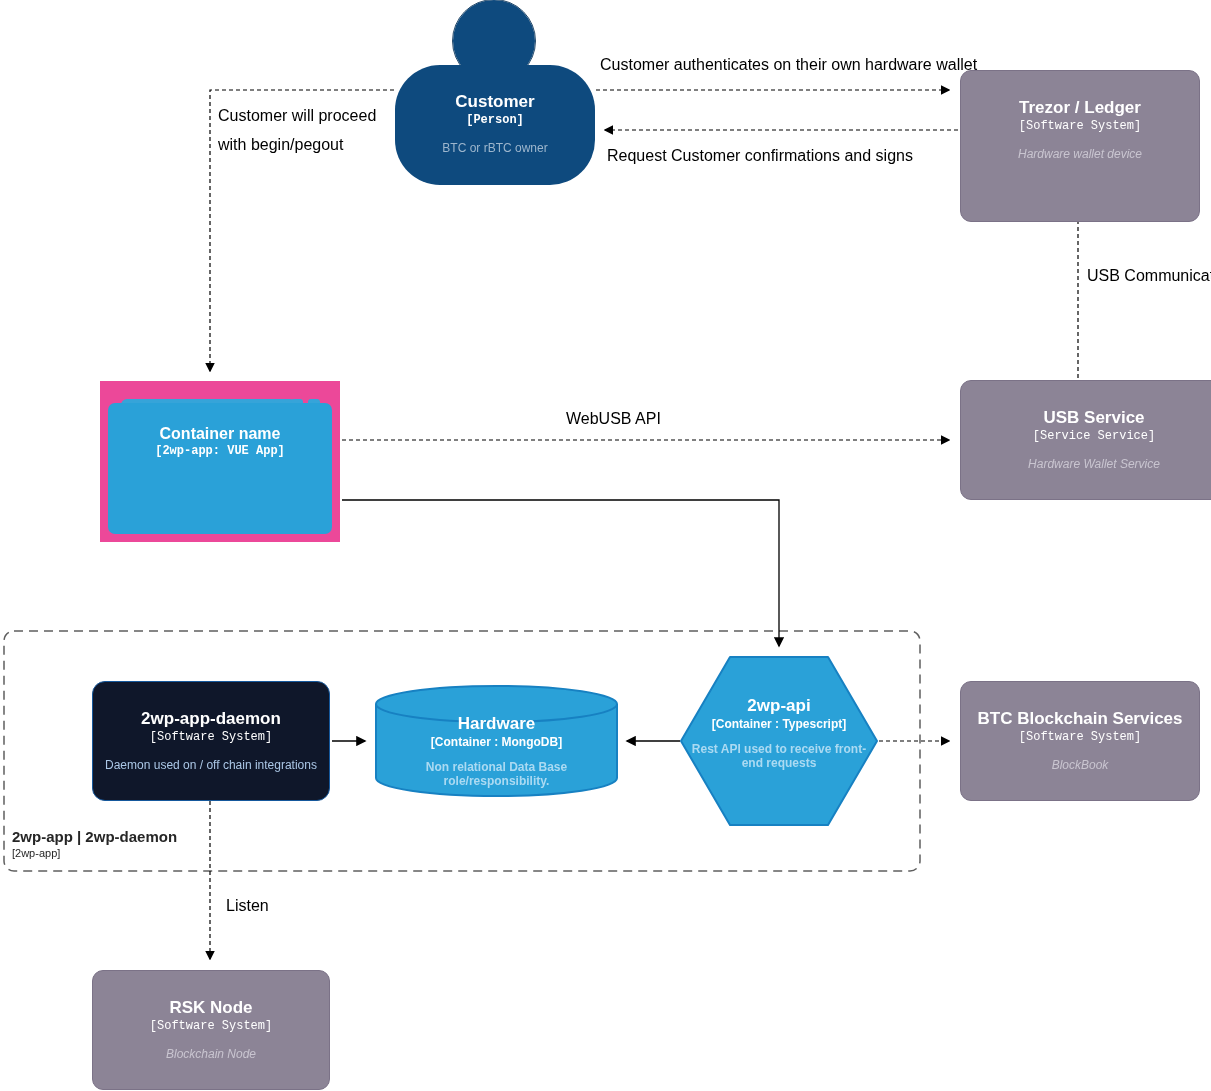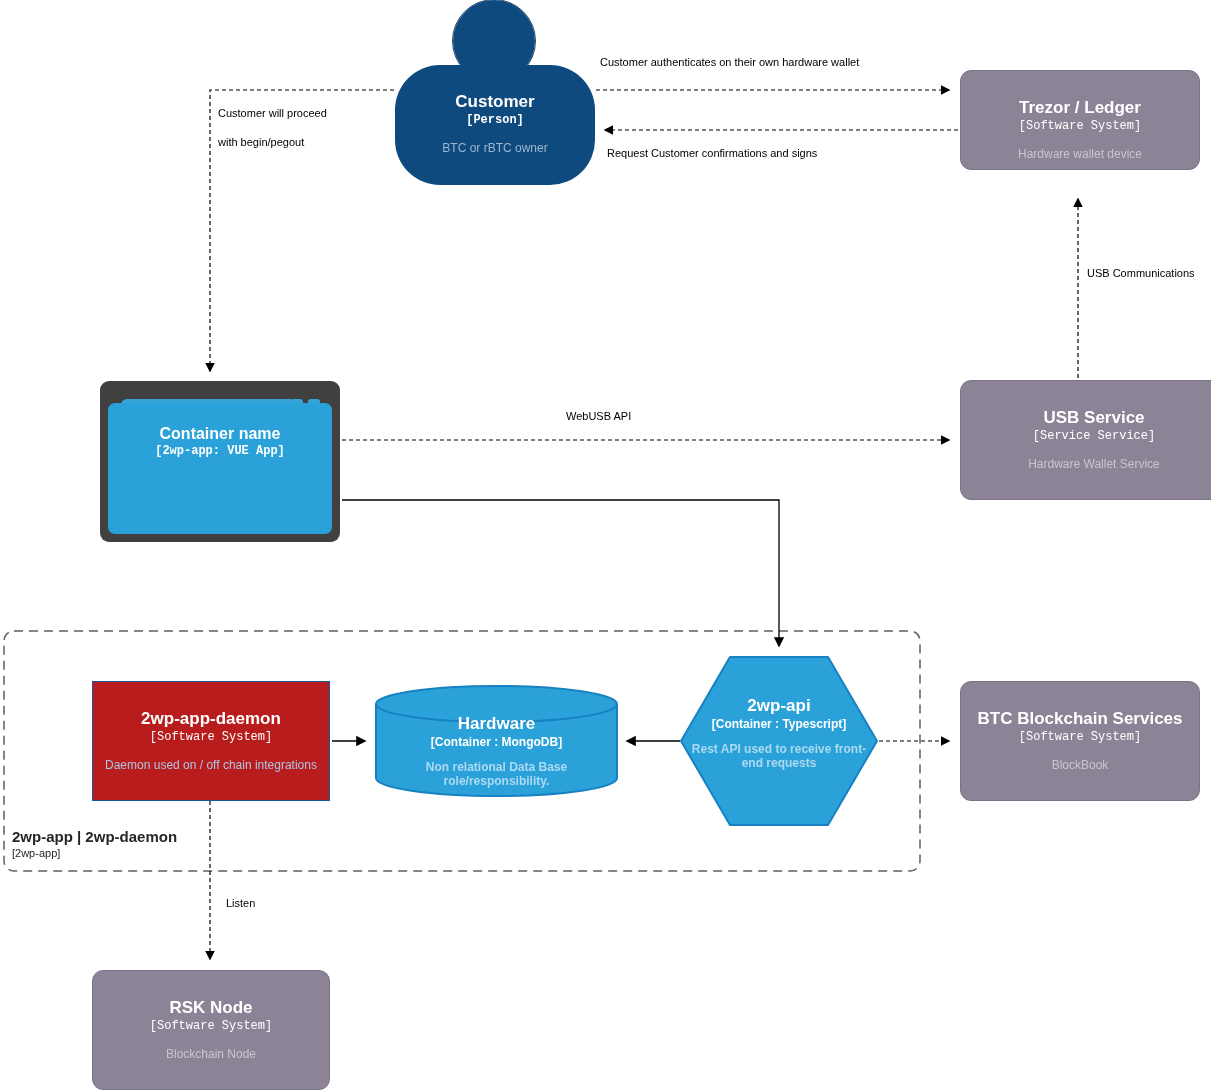--- a/index.html
+++ b/index.html
@@ -6,50 +6,50 @@
   .canvas{position:relative;width:1211px;height:1091px;background:#fff;overflow:hidden;}
   svg.edge-layer{position:absolute;left:0;top:0;width:1211px;height:1091px;}
 
   .node{position:absolute;box-sizing:border-box;text-align:center;color:#fff;}
   .node .title{font-weight:bold;font-size:17px;line-height:1.1;}
   .node .subtitle{font-size:12px;line-height:1.25;margin-top:1px;font-family:Liberation Mono, monospace;}
   .node .desc{font-size:12px;line-height:1.25;margin-top:13px;padding:0 10px;}
 
   
   .sys{background:#8c8496;border:1px solid #7b7287;border-radius:11px;}
-  .sys .desc{color:#c9c5d0;}
+  .sys .desc{color:#c9c5d0;font-style:italic;}
 
   
   .person-head{position:absolute;border-radius:50%;background:#0e4a7e;outline:1px solid rgba(10,52,90,.9);}
   .person-body{background:#0e4a7e;border-radius:45px;}
   .person-body .subtitle{font-weight:bold;}
   .person-body .desc{color:#9db6cd;}
 
   
-  .daemon{background:#b91c1c;border:1px solid #15589c;border-radius:0;}
+  .daemon{background:#0f172a;border:1px solid #15589c;border-radius:13px;}
   .daemon .desc{color:#abc7e6;}
 
   
-  .browser{background:#404040;border-radius:9px;padding:12px;}
+  .browser{background:#ec4899;border-radius:0;padding:12px;}
   .browser-top{position:relative;height:22px;}
   .addr-bar{position:absolute;left:9px;top:6px;width:175px;height:12px;border-radius:6px;background:#36a4d9;}
   .browser-dot{position:absolute;top:6px;width:12px;height:12px;border-radius:3px;background:#36a4d9;}
   .browser-body{position:absolute;left:8px;top:22px;right:8px;bottom:8px;background:#2aa1d8;border-radius:7px;}
   .browser-body .title{margin-top:22px;font-size:16px;}
   .browser-body .subtitle{font-weight:bold;font-size:12px;}
   .browser-body .desc{font-weight:bold;color:#a8d2ec;font-size:11.5px;margin-top:14px;}
 
   
   .shape-text{position:absolute;text-align:center;color:#fff;}
   .shape-text .title{font-weight:bold;font-size:17px;}
   .shape-text .subtitle{font-weight:bold;font-size:12px;margin-top:1px;}
   .shape-text .desc{font-weight:bold;font-size:12px;color:#abdaf2;margin-top:11px;}
 
   
-  .edge-label{position:absolute;font-size:11px;color:#000;white-space:nowrap;}
+  .edge-label{position:absolute;font-size:16px;color:#000;white-space:nowrap;}
 
   
   .boundary-title{position:absolute;font-weight:bold;font-size:15px;color:#262626;white-space:nowrap;}
   .boundary-sub{position:absolute;font-size:11px;color:#262626;white-space:nowrap;}
 </style>
 </head>
 <body>
 
 <div class="canvas">
 
@@ -82,21 +82,21 @@
     <polygon points="681,741 730,657 828,657 877,741 828,825 730,825" fill="#2aa1d8" stroke="#1781c2" stroke-width="2" stroke-linejoin="round"></polygon>
   </svg>
 
   <div class="person-head" style="left:453px;top:0px;width:82px;height:82px;"></div>
   <div class="node person-body" style="left:395px;top:65px;width:200px;height:120px;padding-top:28px;">
     <div class="title">Customer</div>
     <div class="subtitle">[Person]</div>
     <div class="desc">BTC or rBTC owner</div>
   </div>
 
-  <div class="node sys" style="left:960px;top:70px;width:240px;height:100px;padding-top:28px;">
+  <div class="node sys" style="left:960px;top:70px;width:240px;height:152px;padding-top:28px;">
     <div class="title">Trezor / Ledger</div>
     <div class="subtitle">[Software System]</div>
     <div class="desc">Hardware wallet device</div>
   </div>
 
   <div class="node browser" style="left:100px;top:381px;width:240px;height:161px;">
     <div class="browser-top">
       <div class="addr-bar"></div>
       <div class="browser-dot" style="right:42px;"></div>
       <div class="browser-dot" style="right:25px;"></div>

